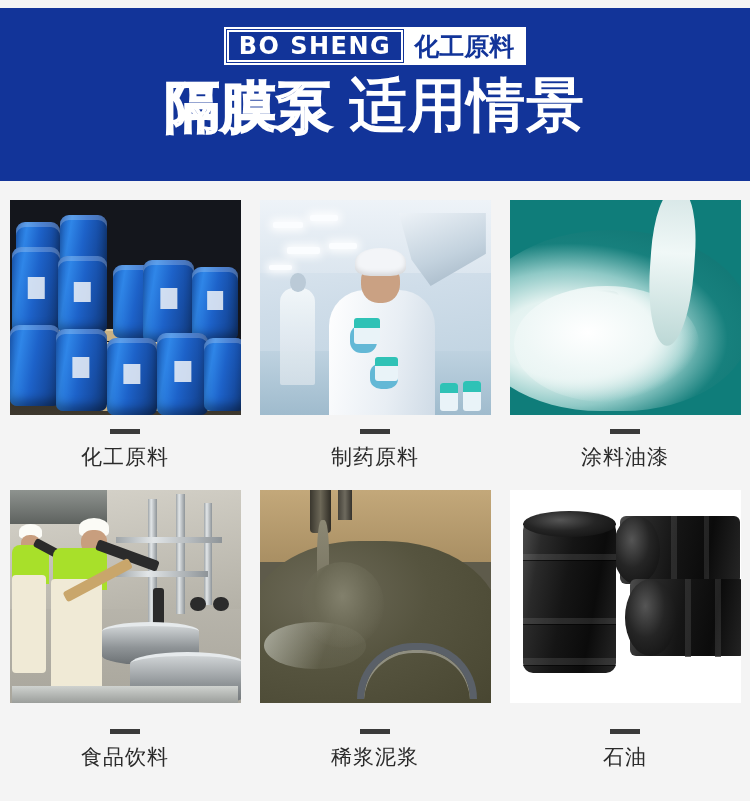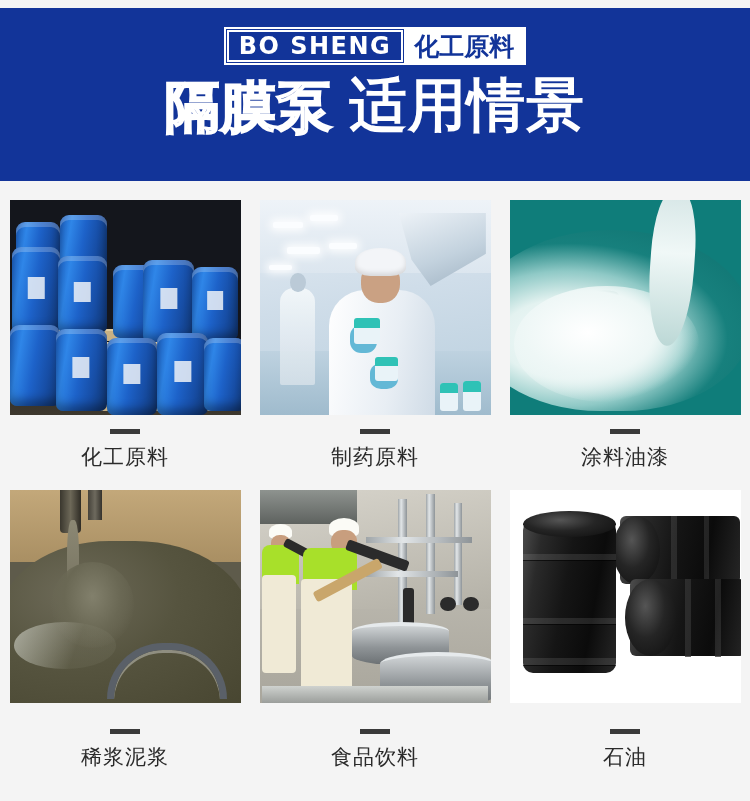--- a/index.html
+++ b/index.html
@@ -472,37 +472,20 @@
         <div class="ph swirlB"></div>
         <div class="ph stream"></div>
       </div>
       <div class="cell-caption">
         <div class="caption-dash"></div>
         <div class="caption-text">涂料油漆</div>
       </div>
     </div>
 
     <div class="cell cell-row2">
-      <div class="photo p-slurry">
-        <div class="ph backwall"></div>
-        <div class="ph mud"></div>
-        <div class="ph pourpipe"></div>
-        <div class="ph pourpipe2"></div>
-        <div class="ph pourstream"></div>
-        <div class="ph splash"></div>
-        <div class="ph ripple"></div>
-        <div class="ph handle"></div>
-      </div>
-      <div class="cell-caption">
-        <div class="caption-dash"></div>
-        <div class="caption-text">稀浆泥浆</div>
-      </div>
-    </div>
-
-    <div class="cell cell-row2">
       <div class="photo p-food">
         <div class="ph wall"></div>
         <div class="ph hoodduct"></div>
         <div class="ph pipe" style="left:60%;top:4%;width:4%;height:62%;"></div>
         <div class="ph pipe" style="left:72%;top:2%;width:4%;height:56%;"></div>
         <div class="ph pipe" style="left:84%;top:6%;width:3.5%;height:48%;"></div>
         <div class="ph pipe" style="left:46%;top:22%;width:46%;height:3%;"></div>
         <div class="ph pipe" style="left:46%;top:38%;width:40%;height:3%;"></div>
         <div class="ph darkrod" style="left:62%;top:46%;width:5%;height:26%;"></div>
         <div class="ph darkrod" style="left:78%;top:50%;width:7%;height:7%;border-radius:50%;"></div>
@@ -525,20 +508,37 @@
         <div class="ph vat" style="left:52%;top:76%;width:50%;height:26%;"></div>
         <div class="ph pipe" style="left:1%;bottom:0;width:98%;height:8%;background:linear-gradient(#cfd2cf,#9b9e9b);"></div>
       </div>
       <div class="cell-caption">
         <div class="caption-dash"></div>
         <div class="caption-text">食品饮料</div>
       </div>
     </div>
 
     <div class="cell cell-row2">
+      <div class="photo p-slurry">
+        <div class="ph backwall"></div>
+        <div class="ph mud"></div>
+        <div class="ph pourpipe"></div>
+        <div class="ph pourpipe2"></div>
+        <div class="ph pourstream"></div>
+        <div class="ph splash"></div>
+        <div class="ph ripple"></div>
+        <div class="ph handle"></div>
+      </div>
+      <div class="cell-caption">
+        <div class="caption-dash"></div>
+        <div class="caption-text">稀浆泥浆</div>
+      </div>
+    </div>
+
+    <div class="cell cell-row2">
       <div class="photo p-oil">
 
         <div class="ph barrel-body" style="left:48%;top:12%;width:52%;height:32%;border-radius:6px;"></div>
         <div class="ph barrel-top" style="left:45%;top:12%;width:20%;height:32%;"></div>
         <div class="ph barrel-rib" style="left:70%;top:12%;width:2.5%;height:32%;"></div>
         <div class="ph barrel-rib" style="left:84%;top:12%;width:2.5%;height:32%;"></div>
 
         <div class="ph barrel-body" style="left:52%;top:42%;width:50%;height:36%;border-radius:6px;"></div>
         <div class="ph barrel-top" style="left:50%;top:42%;width:22%;height:36%;"></div>
         <div class="ph barrel-rib" style="left:76%;top:42%;width:2.5%;height:36%;"></div>

